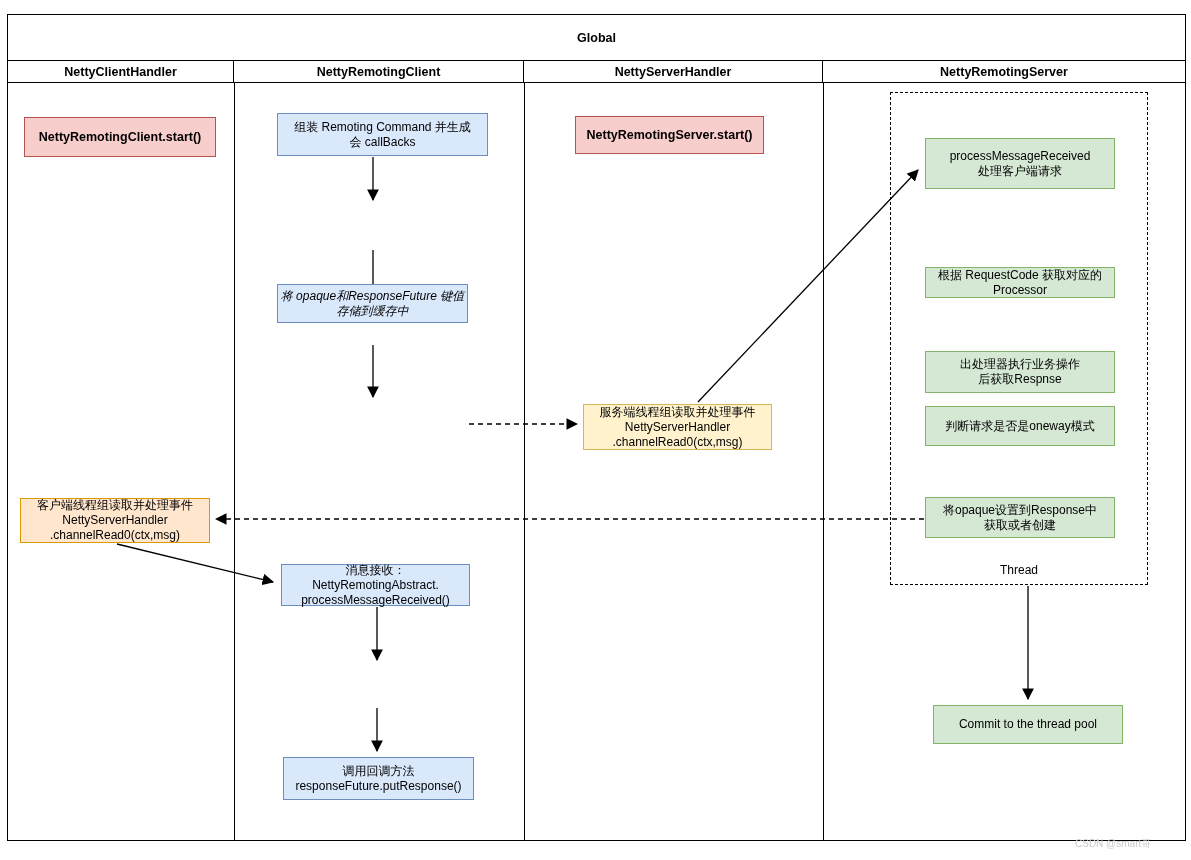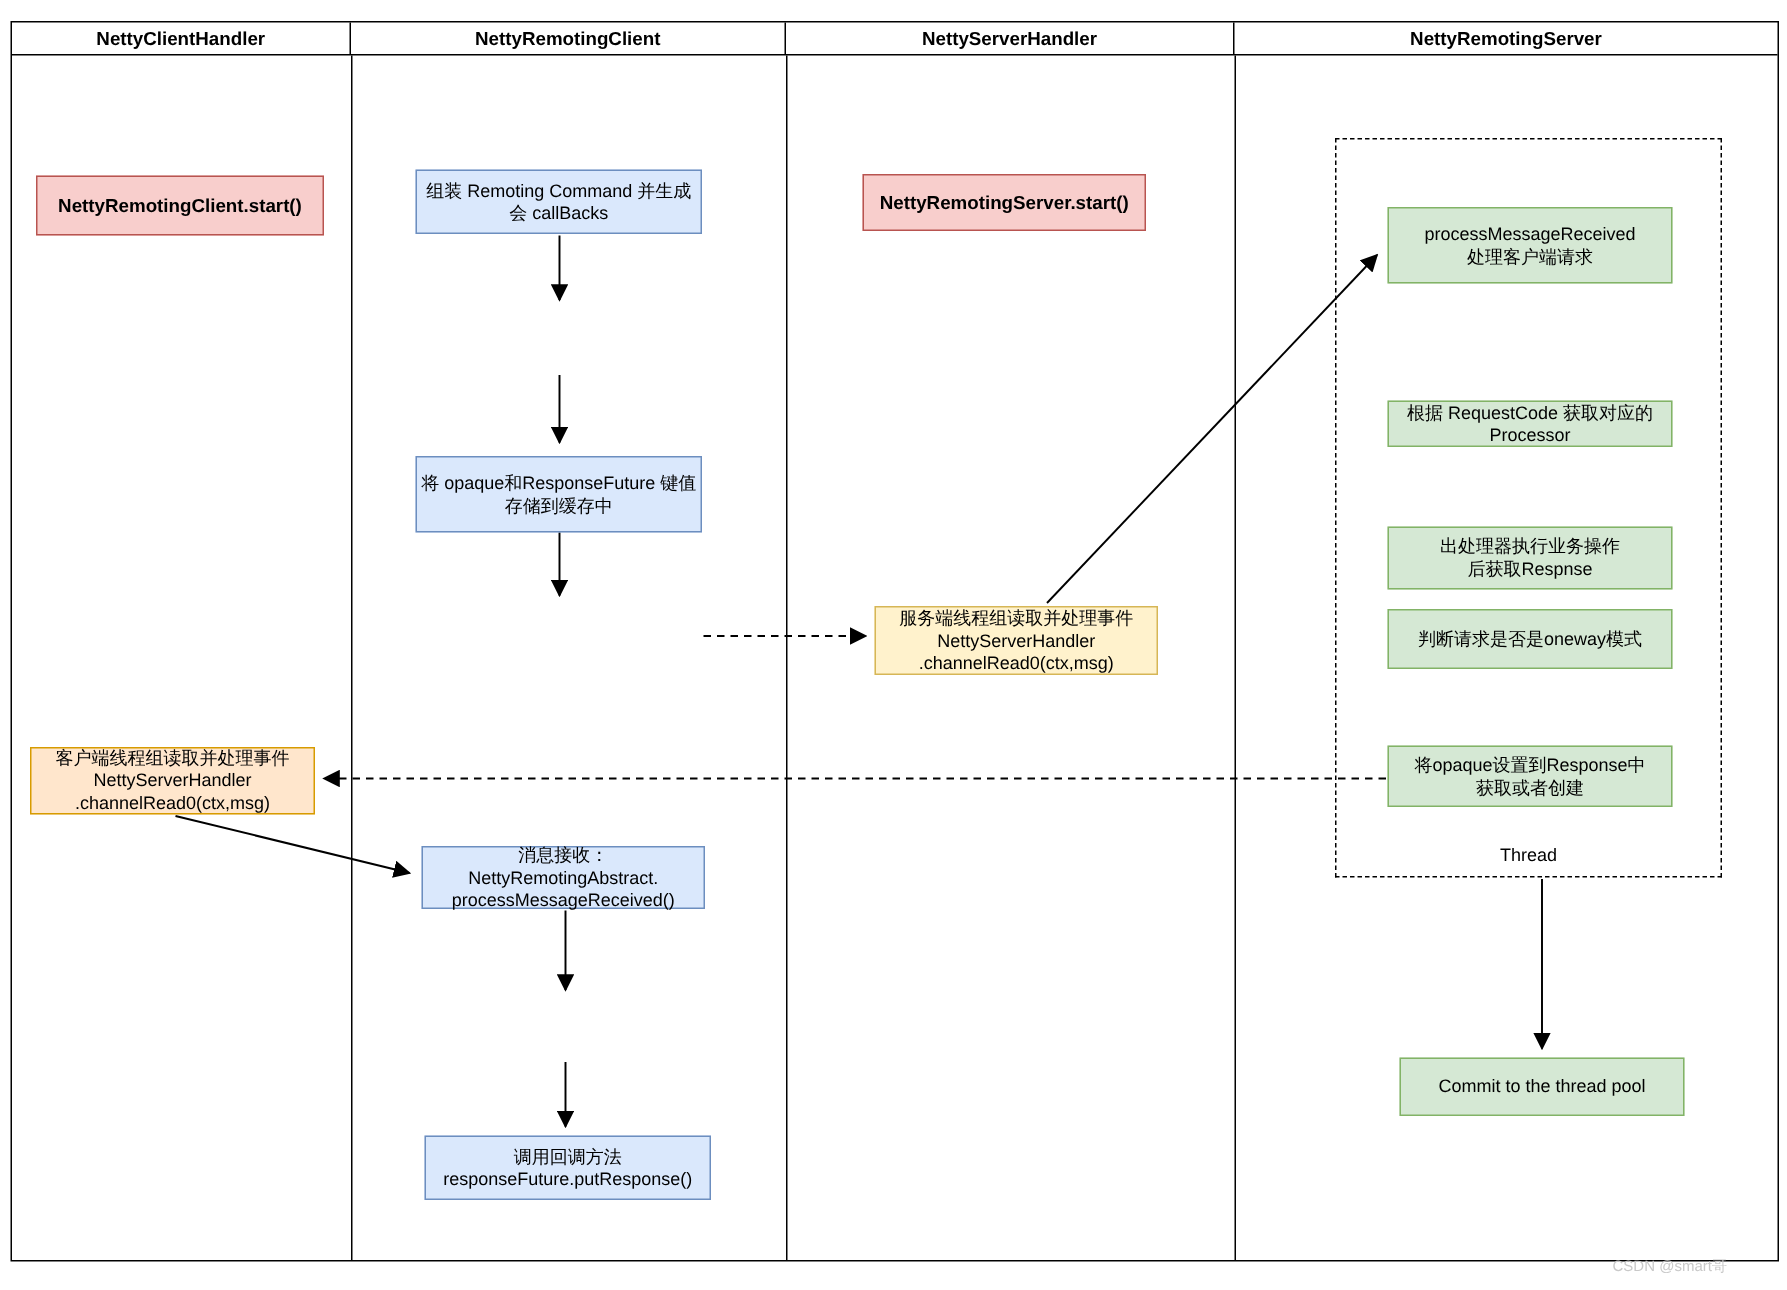--- a/index.html
+++ b/index.html
@@ -36,20 +36,21 @@
   svg.arrows { position:absolute; left:0; top:0; pointer-events:none; }
   .watermark { position:absolute; left:1075px; top:837px; font-size:10px;
                color:#c9c9c9; white-space:nowrap; }
 </style>
 </head>
 <body>
 
 <div class="canvas">
 
   <div class="frame">
+    <div class="title-row">Global</div>
     <div class="lane-header-row">
       <div class="lane-header">NettyClientHandler</div>
       <div class="lane-header">NettyRemotingClient</div>
       <div class="lane-header">NettyServerHandler</div>
       <div class="lane-header">NettyRemotingServer</div>
     </div>
     <div class="lane-body">
       <div class="vline" style="left:226px"></div>
       <div class="vline" style="left:516px"></div>
       <div class="vline" style="left:815px"></div>
@@ -73,23 +74,23 @@
       <line x1="698" y1="402" x2="918" y2="170" marker-end="url(#arrow)"></line>
       <line x1="924" y1="519" x2="216" y2="519" stroke-dasharray="5 4" marker-end="url(#arrow)"></line>
       <line x1="117" y1="544" x2="273" y2="582" marker-end="url(#arrow)"></line>
       <line x1="377" y1="607" x2="377" y2="660" marker-end="url(#arrow)"></line>
       <line x1="377" y1="708" x2="377" y2="751" marker-end="url(#arrow)"></line>
       <line x1="1028" y1="586" x2="1028" y2="699" marker-end="url(#arrow)"></line>
     </g>
   </svg>
 
   <div class="node pink" style="left:24px;  top:117px; width:192px; height:40px;">NettyRemotingClient.start()</div>
-  <div class="node blue" style="left:277px; top:113px; width:191px; height:43px;">组装 Remoting Command 并生成
+  <div class="node blue" style="left:277px; top:113px; width:211px; height:43px;">组装 Remoting Command 并生成
 会 callBacks</div>
-  <div class="node blue" style="left:277px; top:304px; width:191px; height:51px;">将 opaque和ResponseFuture 键值
+  <div class="node blue" style="left:277px; top:284px; width:191px; height:39px;font-style:italic;">将 opaque和ResponseFuture 键值
 存储到缓存中</div>
   <div class="node pink" style="left:575px; top:116px; width:189px; height:38px;">NettyRemotingServer.start()</div>
   <div class="node yellow" style="left:583px; top:404px; width:189px; height:46px;">服务端线程组读取并处理事件
 NettyServerHandler
 .channelRead0(ctx,msg)</div>
   <div class="node orange" style="left:20px;  top:498px; width:190px; height:45px;">客户端线程组读取并处理事件
 NettyServerHandler
 .channelRead0(ctx,msg)</div>
   <div class="node blue" style="left:281px; top:564px; width:189px; height:42px;">消息接收：NettyRemotingAbstract.
 processMessageReceived()</div>

